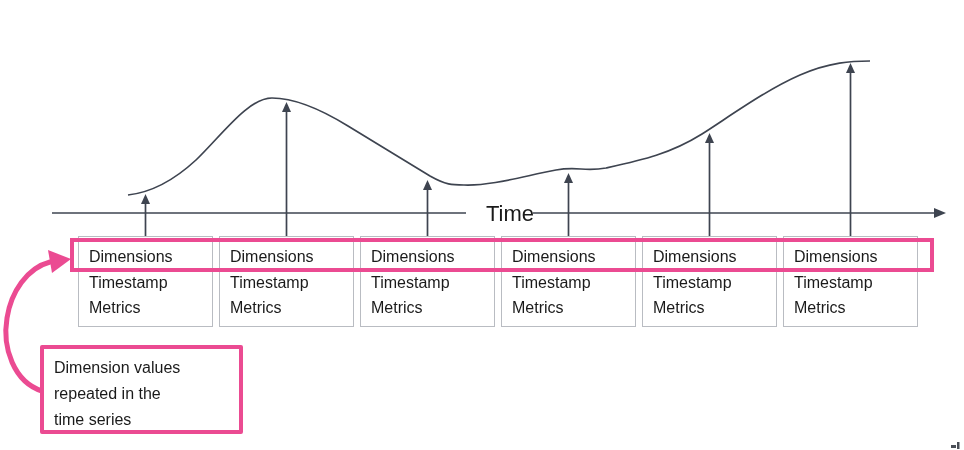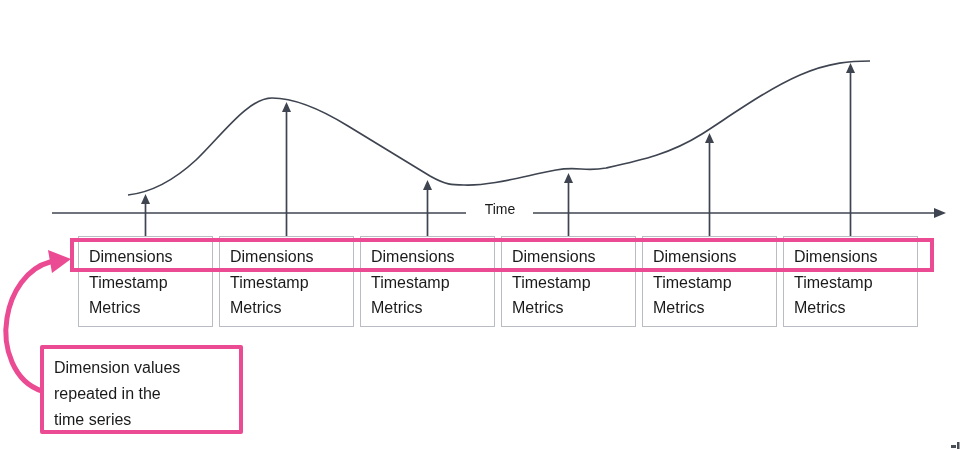--- a/index.html
+++ b/index.html
@@ -31,21 +31,21 @@
     padding:7px 0 16px 10px;
     font-size:16px;line-height:25.5px;color:var(--text);
   }
   .highlight-rect{
     position:absolute;left:70px;top:238px;width:864px;height:34px;
     box-sizing:border-box;border:4px solid var(--pink);
     background:transparent;z-index:2;pointer-events:none;
   }
   .axis-label{
     position:absolute;left:466px;top:201px;width:68px;z-index:2;
-    text-align:center;font-size:14px;color:var(--text);
+    text-align:right;font-size:22px;color:var(--text);
   }
   .callout{
     position:absolute;left:40px;top:345px;width:203px;height:89px;
     box-sizing:border-box;border:4px solid var(--pink);background:#fff;
     border-radius:2px;z-index:4;
   }
   .callout-text{
     padding:6px 17px 0 10px;font-size:16px;line-height:26px;
     white-space:pre-line;color:var(--text);
   }

